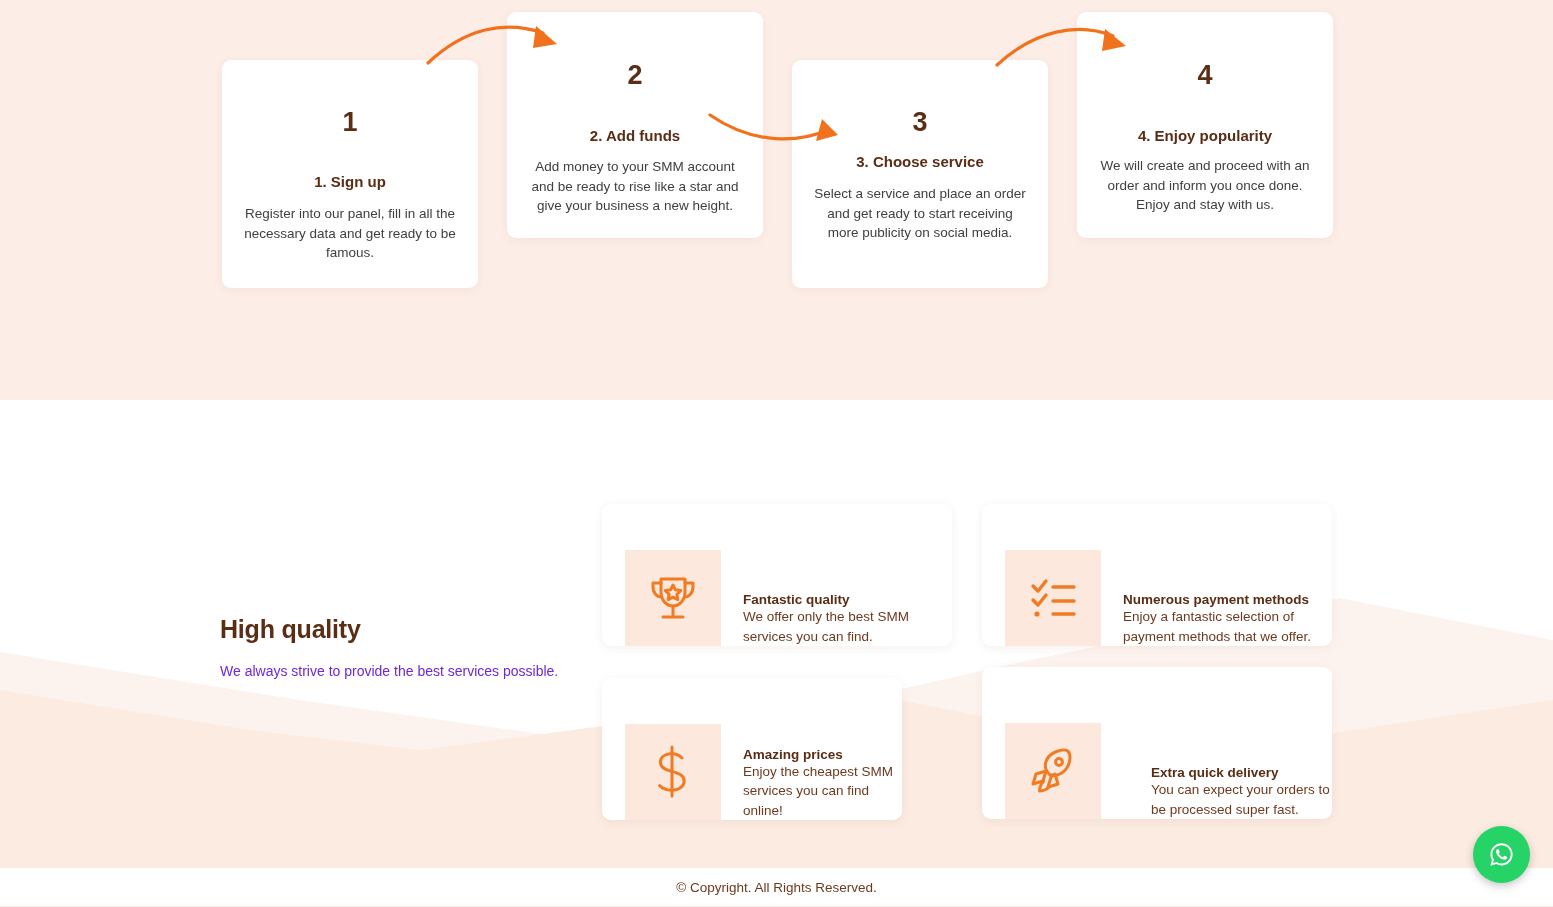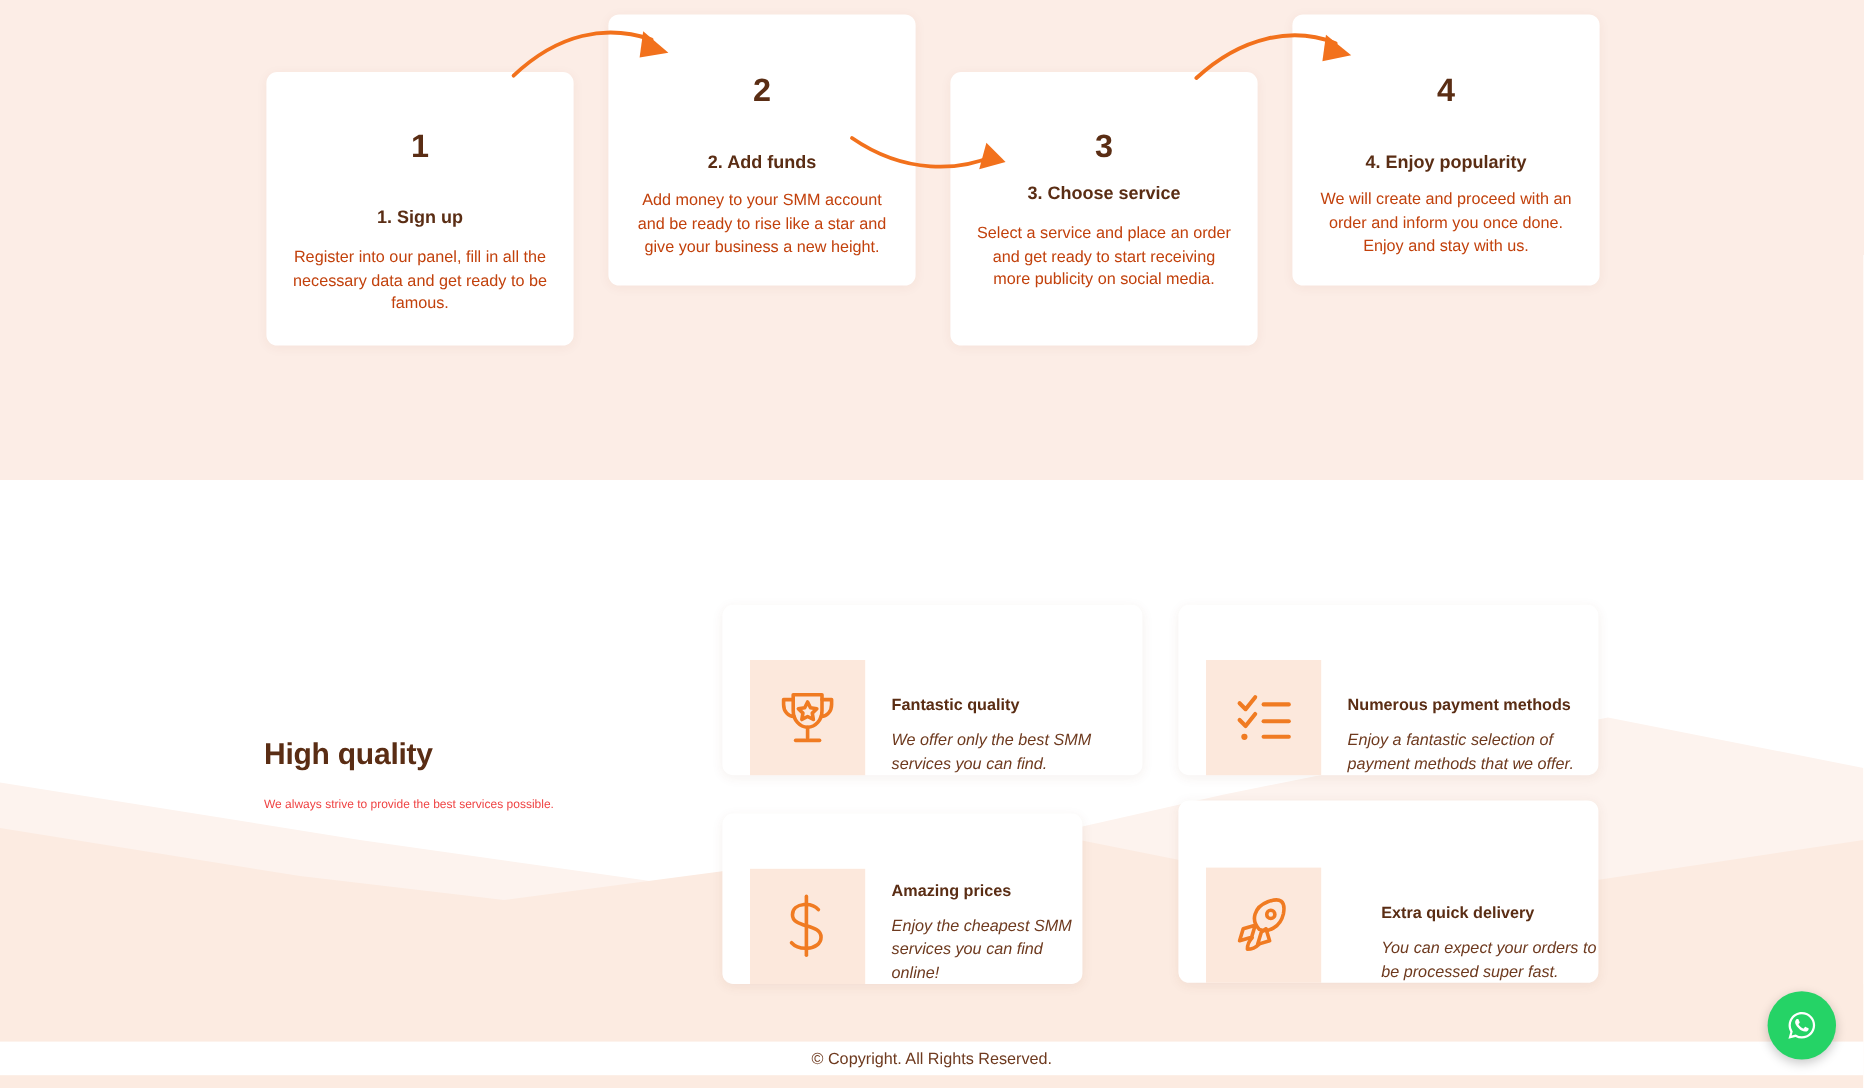--- a/index.html
+++ b/index.html
@@ -31,21 +31,21 @@
     color: #5A2D14;
     letter-spacing: 0px;
   }
   .step-title {
     font-size: 15px;
     font-weight: bold;
     color: #5A2D14;
   }
   .step-desc {
     font-size: 13.5px;
-    color: #c2410c;
+    color: #404040;
     line-height: 19.5px;
   }
 
   
   #card1 { left: 222px; top: 60px;  width: 256px; height: 228px; }
   #card2 { left: 507px; top: 12px;  width: 256px; height: 226px; }
   #card3 { left: 792px; top: 60px;  width: 256px; height: 228px; }
   #card4 { left: 1077px; top: 12px; width: 256px; height: 226px; }
 
   #card1 .step-num  { margin-top: 47px; }
@@ -81,21 +81,21 @@
 
   .quality-block {
     position: absolute; left: 220px; top: 215px; width: 340px;
   }
   .quality-title {
     font-size: 25px; font-weight: bold; color: #5A2D14;
     letter-spacing: -0.2px;
   }
   .quality-sub {
     margin-top: 17px;
-    font-size: 10px; color: #ef4444; line-height: 20px;
+    font-size: 14px; color: #6d28d9; line-height: 20px;
   }
 
   .feature-card {
     position: absolute;
     background: #ffffff;
     border-radius: 9px;
     box-shadow: 0 2px 10px rgba(120,60,30,0.07);
     display: flex;
     align-items: flex-end;
   }
@@ -109,28 +109,27 @@
     background: #FCE8DC;
     margin: 23px 0 0 23px;
     flex: 0 0 96px;
     display: flex; align-items: center; justify-content: center;
   }
   .feat-text { margin: 26px 0 0 22px; }
   .feat-title {
     font-size: 13.5px; font-weight: bold; color: #5A2D14;
   }
   .feat-desc {
-    margin-top: 12px;
-    font-size: 13.5px; color: #6E3A1F; line-height: 19.5px; font-style: italic;
+    font-size: 13.5px; color: #6E3A1F; line-height: 19.5px;
   }
 
   
   .footer {
     position: absolute; left: 0; top: 868px;
-    width: 1553px; height: 28px;
+    width: 1553px; height: 38px;
     background: #ffffff;
     display: flex; align-items: center; justify-content: center;
   }
   .footer-text {
     font-size: 13.5px; color: #6E3A1F;
   }
 
   
   .whatsapp-fab {
     position: absolute; left: 1473px; top: 826px;

